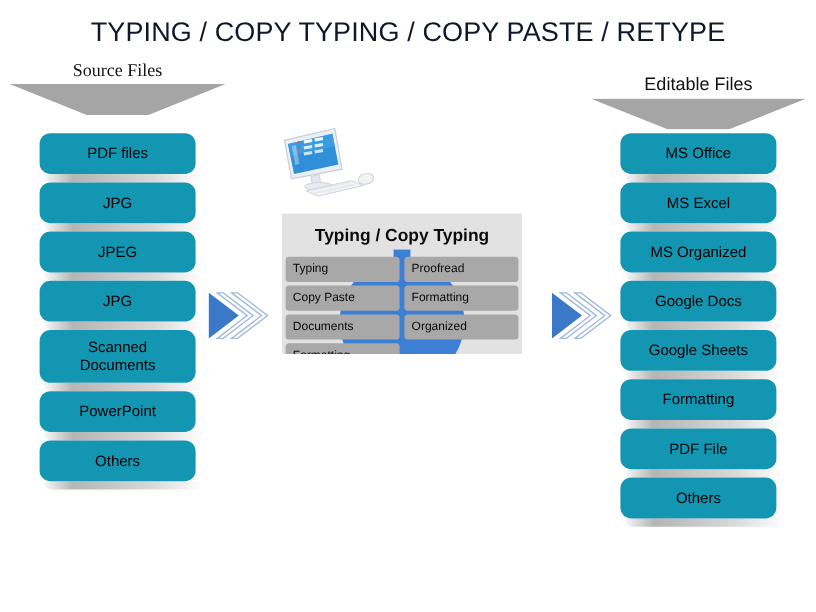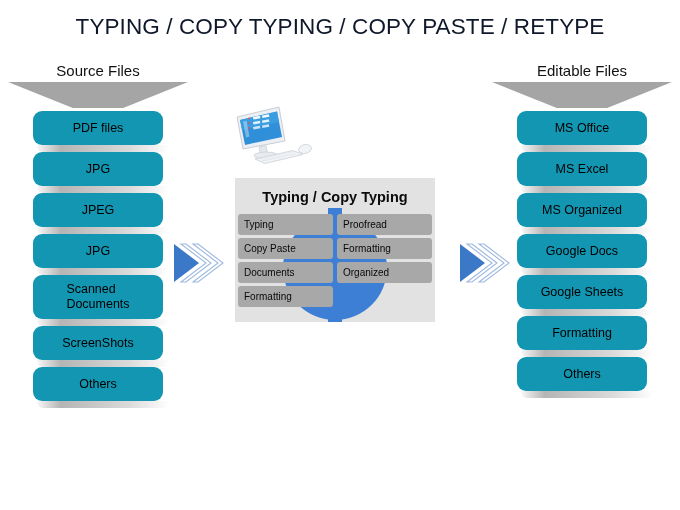--- a/index.html
+++ b/index.html
@@ -28,21 +28,21 @@
     letter-spacing: 0.1px;
     color: #0f172a;
     white-space: nowrap;
   }
 
   
   .col-head {
     position: absolute;
     width: 180px;
   }
-  .col-head.left  { left: 8px;   top: 62px; }
+  .col-head.left  { left: 8px;   top: 50px; font-family: Liberation Serif, serif; }
   .col-head.right { left: 492px; top: 62px; }
 
   .col-head-label {
     text-align: center;
     font-size: 15px;
     color: #111111;
     line-height: 18px;
     white-space: nowrap;
   }
   .funnel {
@@ -66,20 +66,21 @@
   .pill-col.right { left: 517px; }
 
   .pill {
     position: relative;
     background: #1396b2;
     border-radius: 9px;
     min-height: 34px;
     display: flex;
     align-items: center;
     justify-content: center;
+    text-align: center;
     font-size: 12.5px;
     line-height: 15px;
     color: #000000;
     padding: 4px 4px;
     box-sizing: border-box;
     z-index: 2;
   }
   .pill.two-line { min-height: 44px; }
 
   
@@ -119,21 +120,21 @@
     height: 66px;
   }
   .computer svg { display: block; }
 
   
   .center-panel {
     position: absolute;
     left: 235px;
     top: 178px;
     width: 200px;
-    height: 144px;
+    height: 117px;
     background: #e2e2e2;
     overflow: hidden;
   }
   .center-title {
     position: absolute;
     top: 11px;
     left: 0;
     width: 200px;
     text-align: center;
     font-size: 14.5px;
@@ -202,21 +203,21 @@
     <div class="pill">
       <span>JPEG</span>
     </div>
     <div class="pill">
       <span>JPG</span>
     </div>
     <div class="pill two-line">
       <div><span>Scanned</span><br><span>Documents</span></div>
     </div>
     <div class="pill">
-      <span>ScreenShots</span>
+      <span>PowerPoint</span>
     </div>
     <div class="pill">
       <span>Others</span>
     </div>
   </div>
 
 <div class="pill-col right" id="right-pills">
     <div class="pill">
       <span>MS Office</span>
     </div>
@@ -227,20 +228,23 @@
       <span>MS Organized</span>
     </div>
     <div class="pill">
       <span>Google Docs</span>
     </div>
     <div class="pill">
       <span>Google Sheets</span>
     </div>
     <div class="pill">
       <span>Formatting</span>
+    </div>
+    <div class="pill">
+      <span>PDF File</span>
     </div>
     <div class="pill">
       <span>Others</span>
     </div>
   </div>
 
 <div class="arrow-group left">
   <svg width="52" height="46" viewBox="0 0 52 46" xmlns="http://www.w3.org/2000/svg">
     <polygon points="2,4 27,23 2,42" fill="#3b78c8"></polygon>
     <polygon points="14,4 39,23 14,42 9,42 34,23 9,4" fill="#ffffff" stroke="#9fb9e0" stroke-width="1.1"></polygon>

